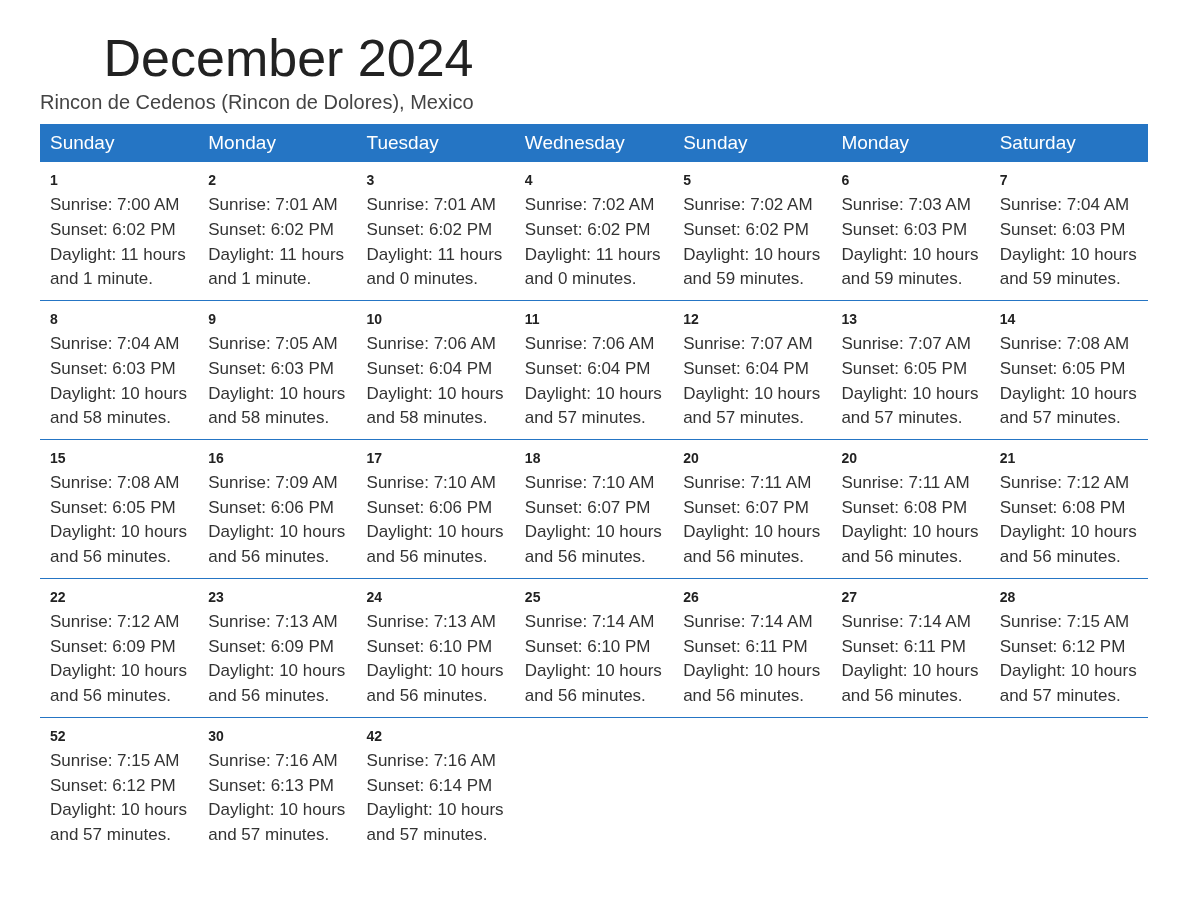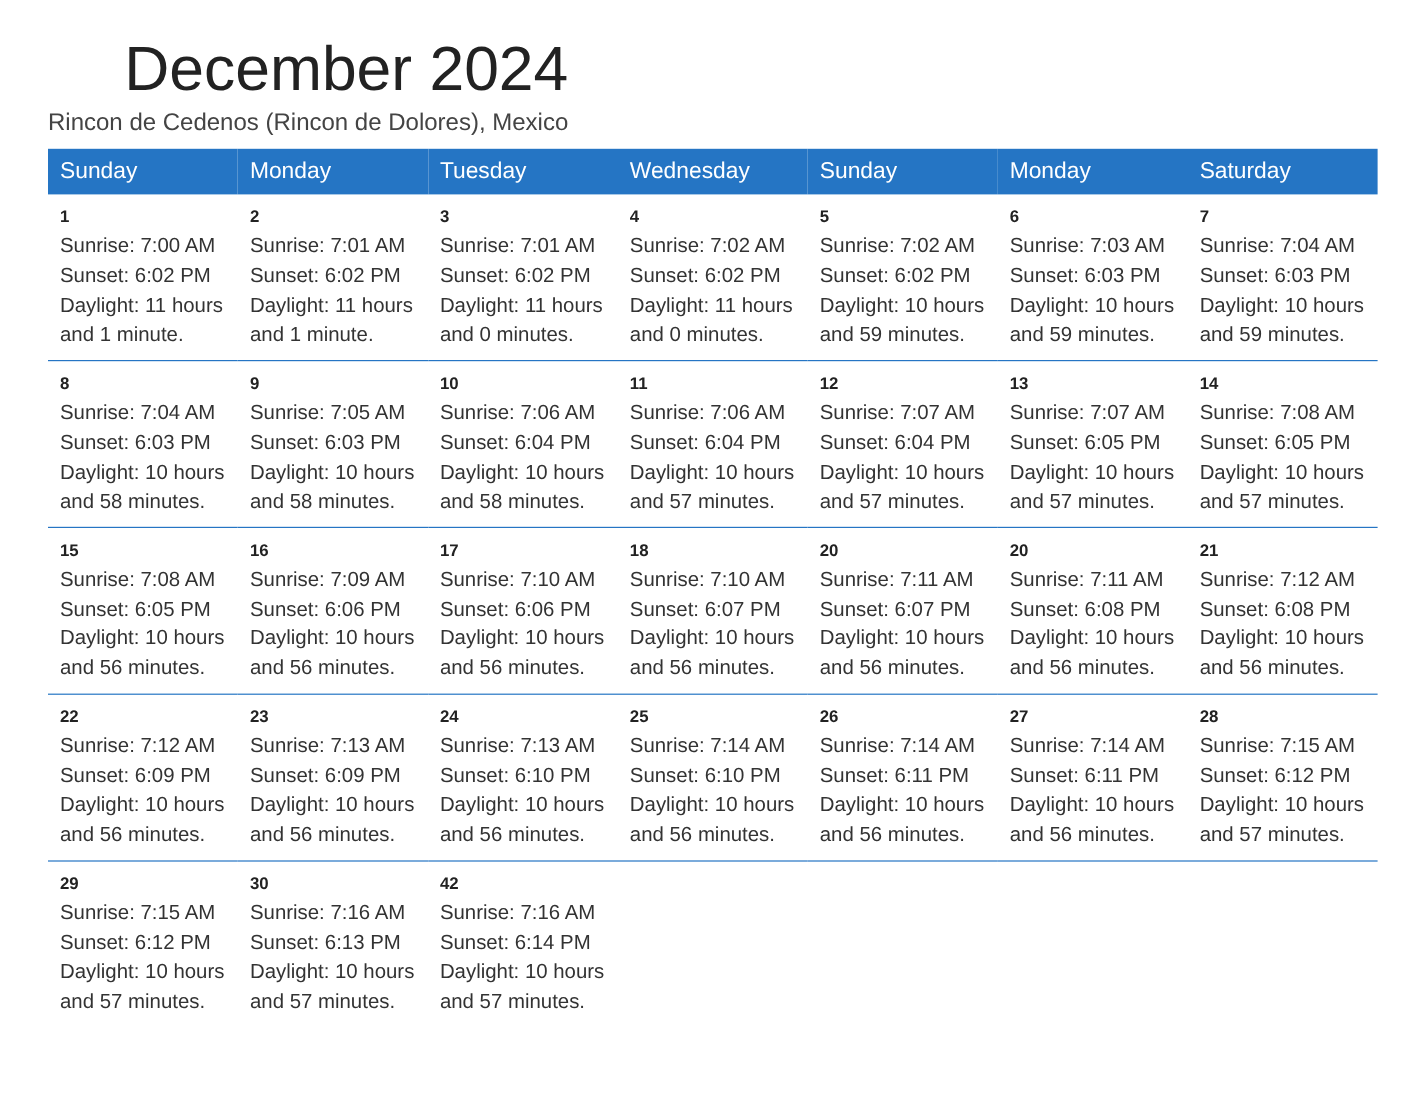--- a/index.html
+++ b/index.html
@@ -234,21 +234,21 @@
           <div class="day-number">27</div>
           <div class="day-info">Sunrise: 7:14 AM<br>Sunset: 6:11 PM<br>Daylight: 10 hours and 56 minutes.</div>
         </td>
         <td>
           <div class="day-number">28</div>
           <div class="day-info">Sunrise: 7:15 AM<br>Sunset: 6:12 PM<br>Daylight: 10 hours and 57 minutes.</div>
         </td>
       </tr>
       <tr>
         <td>
-          <div class="day-number">29</div>
+          <div class="day-number">52</div>
           <div class="day-info">Sunrise: 7:15 AM<br>Sunset: 6:12 PM<br>Daylight: 10 hours and 57 minutes.</div>
         </td>
         <td>
           <div class="day-number">30</div>
           <div class="day-info">Sunrise: 7:16 AM<br>Sunset: 6:13 PM<br>Daylight: 10 hours and 57 minutes.</div>
         </td>
         <td>
           <div class="day-number">42</div>
           <div class="day-info">Sunrise: 7:16 AM<br>Sunset: 6:14 PM<br>Daylight: 10 hours and 57 minutes.</div>
         </td>

